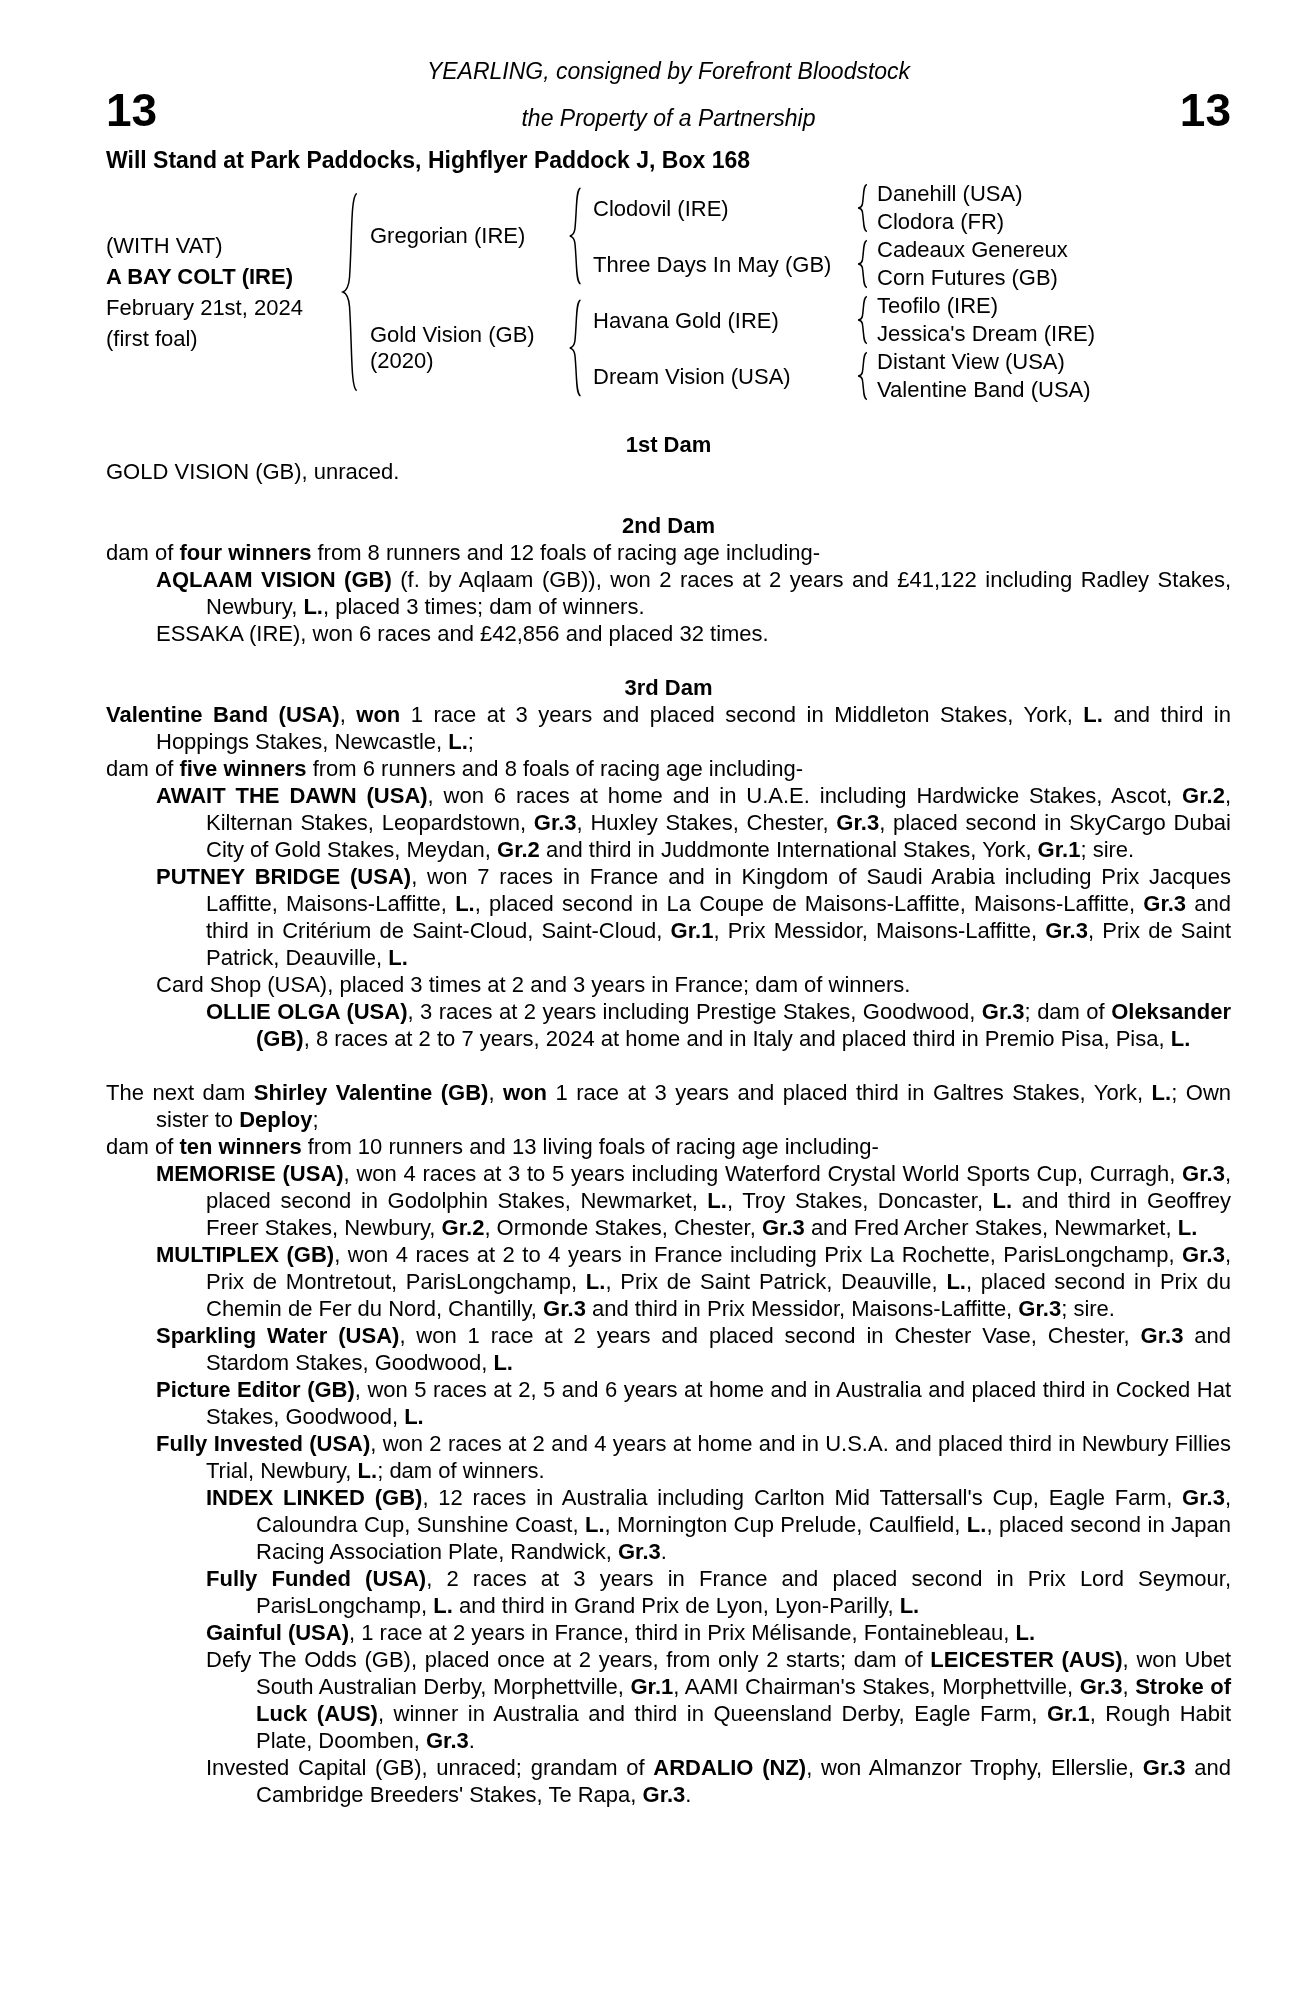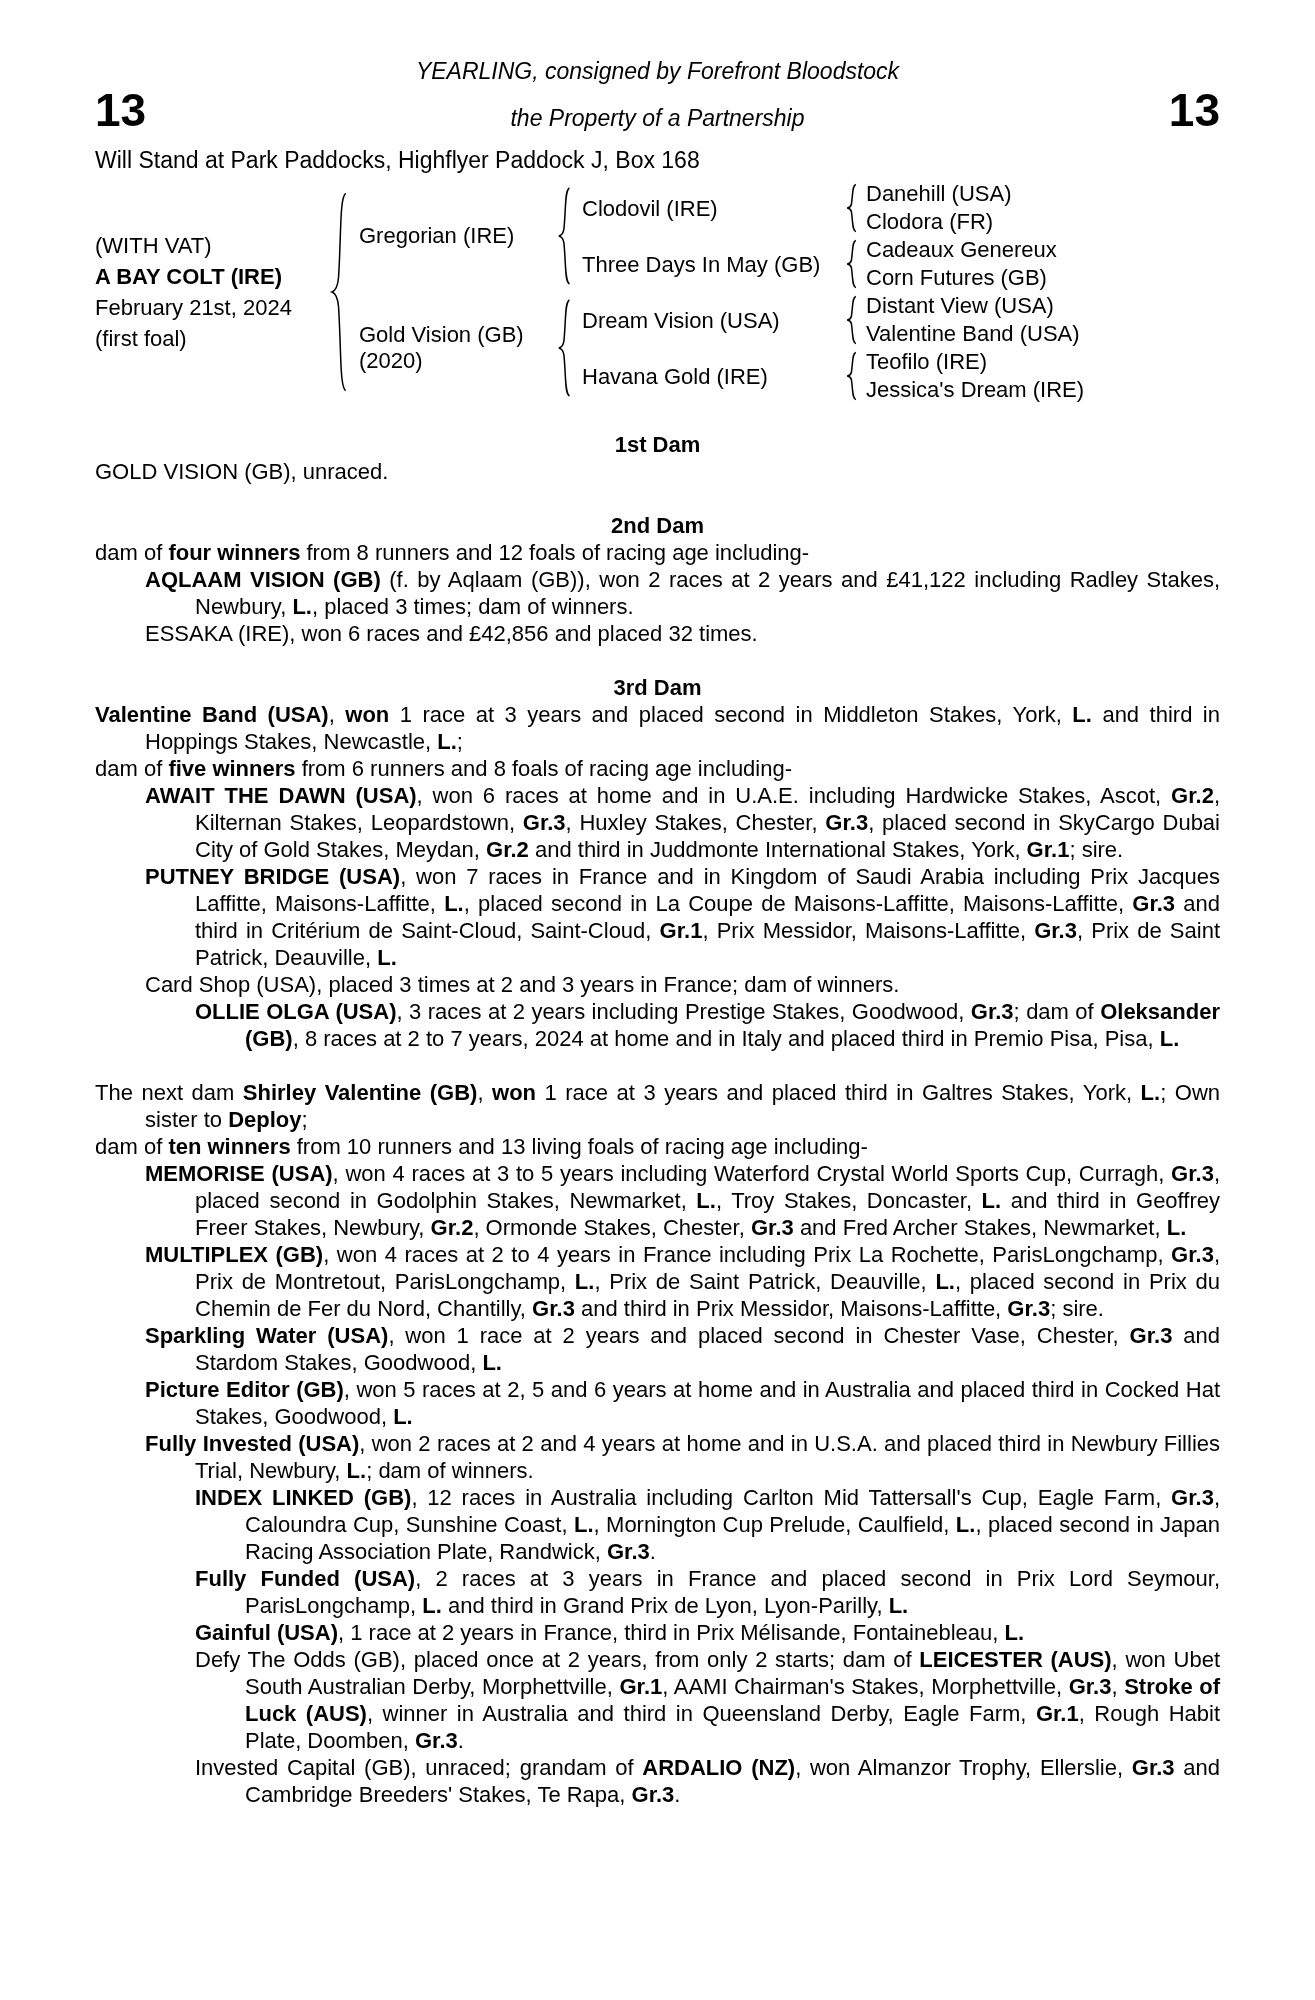--- a/index.html
+++ b/index.html
@@ -1,24 +1,24 @@
 <!DOCTYPE html>
 <html><head>
 <meta charset="utf-8">
 <style>
   html,body{margin:0;padding:0;background:#ffffff;}
   .page{width:1315px;height:2000px;position:relative;background:#fff;color:#000;
         font-family:"Liberation Sans","DejaVu Sans",sans-serif;font-size:22px;line-height:27px;overflow:hidden;}
-  .content{position:absolute;left:95px;top:58px;width:1125px;}
+  .content{position:absolute;left:106px;top:58px;width:1125px;}
 
   .consigned{text-align:center;font-style:italic;font-size:23px;}
   .lot-row{display:flex;align-items:baseline;margin-top:2px;}
   .lot-num{font-size:46px;font-weight:700;line-height:46px;}
   .property{flex:1;text-align:center;font-style:italic;font-size:23px;}
-  .stand{font-weight:400;font-size:23px;margin-top:14px;}
+  .stand{font-weight:700;font-size:23px;margin-top:14px;}
 
   .ped{display:flex;align-items:center;margin-top:6px;}
   .ped-info{width:232px;line-height:31px;}
   .animal-name{font-weight:700;}
   .ped-parents{display:flex;flex-direction:column;}
   .parent-block{display:flex;align-items:center;}
   .parent-name{width:196px;padding-left:10px;line-height:26px;}
   .children{display:flex;flex-direction:column;}
   .child-block{display:flex;align-items:center;}
   .child-name{width:262px;padding-left:10px;}
@@ -107,37 +107,37 @@
         <div class="parent-block">
           <div class="parent-name">
             <div>Gold Vision (GB)</div>
             <div>(2020)</div>
           </div>
           <svg class="brace brace-parent" viewBox="0 0 20 100" preserveAspectRatio="none" aria-hidden="true">
             <path d="M17 3 C11.5 5 13 22 10.5 43 C9.8 47.5 8 49.3 4.5 50 C8 50.7 9.8 52.5 10.5 57 C13 78 11.5 95 17 97" vector-effect="non-scaling-stroke"></path>
           </svg>
           <div class="children">
             <div class="child-block">
+              <div class="child-name">Havana Gold (IRE)</div>
+              <svg class="brace brace-child" viewBox="0 0 20 100" preserveAspectRatio="none" aria-hidden="true">
+                <path d="M17 3 C11.5 5 13 22 10.5 43 C9.8 47.5 8 49.3 4.5 50 C8 50.7 9.8 52.5 10.5 57 C13 78 11.5 95 17 97" vector-effect="non-scaling-stroke"></path>
+              </svg>
+              <div class="gps">
+                <div class="gp-line">Teofilo (IRE)</div>
+                <div class="gp-line">Jessica's Dream (IRE)</div>
+              </div>
+            </div>
+            <div class="child-block">
               <div class="child-name">Dream Vision (USA)</div>
               <svg class="brace brace-child" viewBox="0 0 20 100" preserveAspectRatio="none" aria-hidden="true">
                 <path d="M17 3 C11.5 5 13 22 10.5 43 C9.8 47.5 8 49.3 4.5 50 C8 50.7 9.8 52.5 10.5 57 C13 78 11.5 95 17 97" vector-effect="non-scaling-stroke"></path>
               </svg>
               <div class="gps">
                 <div class="gp-line">Distant View (USA)</div>
                 <div class="gp-line">Valentine Band (USA)</div>
-              </div>
-            </div>
-            <div class="child-block">
-              <div class="child-name">Havana Gold (IRE)</div>
-              <svg class="brace brace-child" viewBox="0 0 20 100" preserveAspectRatio="none" aria-hidden="true">
-                <path d="M17 3 C11.5 5 13 22 10.5 43 C9.8 47.5 8 49.3 4.5 50 C8 50.7 9.8 52.5 10.5 57 C13 78 11.5 95 17 97" vector-effect="non-scaling-stroke"></path>
-              </svg>
-              <div class="gps">
-                <div class="gp-line">Teofilo (IRE)</div>
-                <div class="gp-line">Jessica's Dream (IRE)</div>
               </div>
             </div>
           </div>
         </div>
 
       </div>
     </div>
 
 
     <div class="body-sections">

